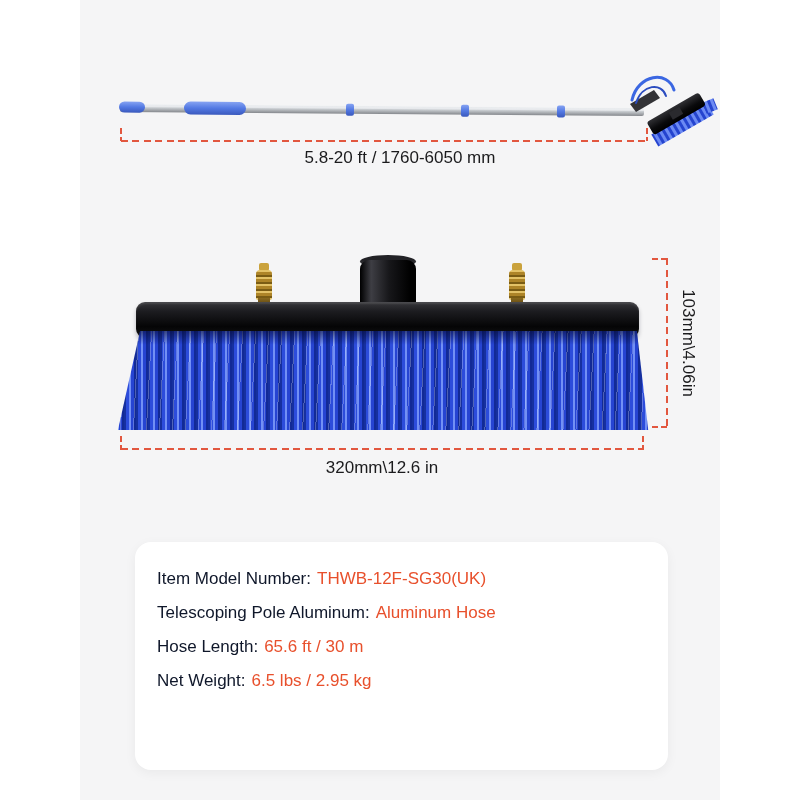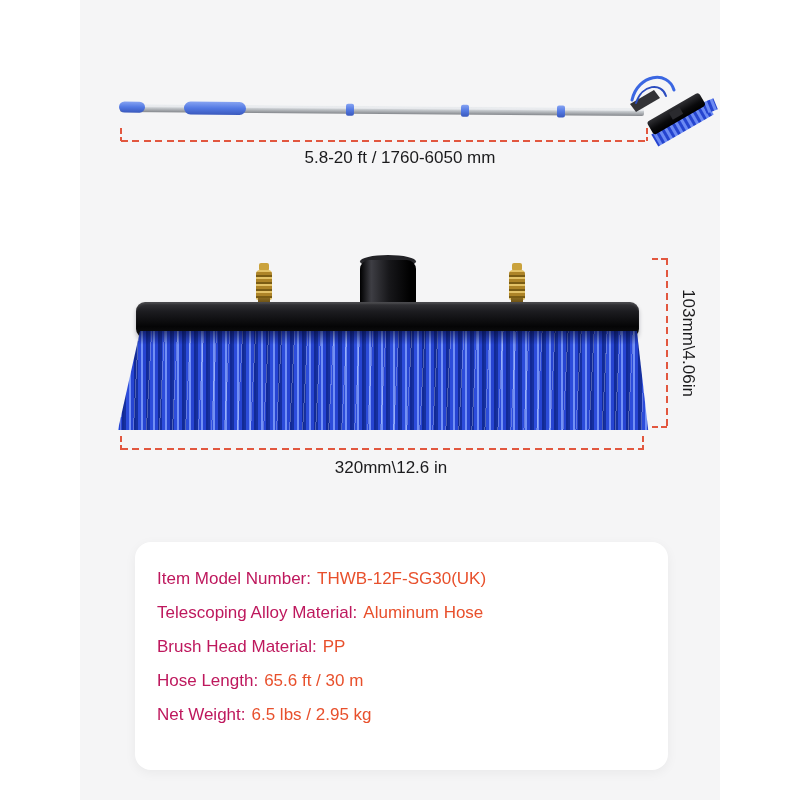--- a/index.html
+++ b/index.html
@@ -41,21 +41,21 @@
   .fit-barb { position:absolute; width:16px; height:30px; border-radius:4px 4px 2px 2px;
     background:repeating-linear-gradient(180deg,#e3c267 0 2px,#ad8428 2px 5px,#7a5c14 5px 7px); }
   .fit-base { position:absolute; width:12px; height:7px;
     background:linear-gradient(180deg,#8a6a20,#5f4712); }
 
   
   .spec-card { position:absolute; left:135px; top:542px; width:533px; height:228px;
     background:#ffffff; border-radius:16px; box-shadow:0 3px 12px rgba(0,0,0,.05);
     padding:20px 0 0 22px; box-sizing:border-box; }
   .spec-row { height:34px; line-height:34px; font-size:17px; white-space:nowrap; }
-  .spec-label { color:#be185d; }
+  .spec-label { color:#0f172a; }
   .spec-value { color:#e8502c; font-weight:normal; margin-left:6px; }
 </style>
 </head>
 <body>
 
 <div class="stage">
   <div class="panel-bg"></div>
 
   <svg class="pole-svg" viewBox="0 0 640 100">
     <defs>
@@ -118,31 +118,28 @@
   <div class="head-bristles"></div>
 
   <div class="dim-tick-h" style="left:652px; top:258px; width:15px;"></div>
   <div class="dim-line-v" style="left:666px; top:258px; height:170px;"></div>
   <div class="dim-tick-h" style="left:652px; top:426px; width:15px;"></div>
   <div class="dim-label vertical" style="left:688px; top:343px;">103mm\4.06in</div>
 
   <div class="dim-tick-v" style="left:120px; top:436px; height:14px;"></div>
   <div class="dim-tick-v" style="left:642px; top:436px; height:14px;"></div>
   <div class="dim-line-h" style="left:121px; top:448px; width:522px;"></div>
-  <div class="dim-label center" style="left:130px; top:458px; width:522px;">320mm\12.6 in</div>
+  <div class="dim-label center" style="left:121px; top:458px; width:522px;">320mm\12.6 in</div>
 
   <div class="spec-card">
     <div class="spec-row">
       <span class="spec-label">Item Model Number:</span><span class="spec-value">THWB-12F-SG30(UK)</span>
     </div>
     <div class="spec-row">
-      <span class="spec-label">Telescoping Alloy Material:</span><span class="spec-value">Aluminum Hose</span>
-    </div>
-    <div class="spec-row">
-      <span class="spec-label">Brush Head Material:</span><span class="spec-value">PP</span>
+      <span class="spec-label">Telescoping Pole Aluminum:</span><span class="spec-value">Aluminum Hose</span>
     </div>
     <div class="spec-row">
       <span class="spec-label">Hose Length:</span><span class="spec-value">65.6 ft / 30 m</span>
     </div>
     <div class="spec-row">
       <span class="spec-label">Net Weight:</span><span class="spec-value">6.5 lbs / 2.95 kg</span>
     </div>
   </div>
 </div>
 

